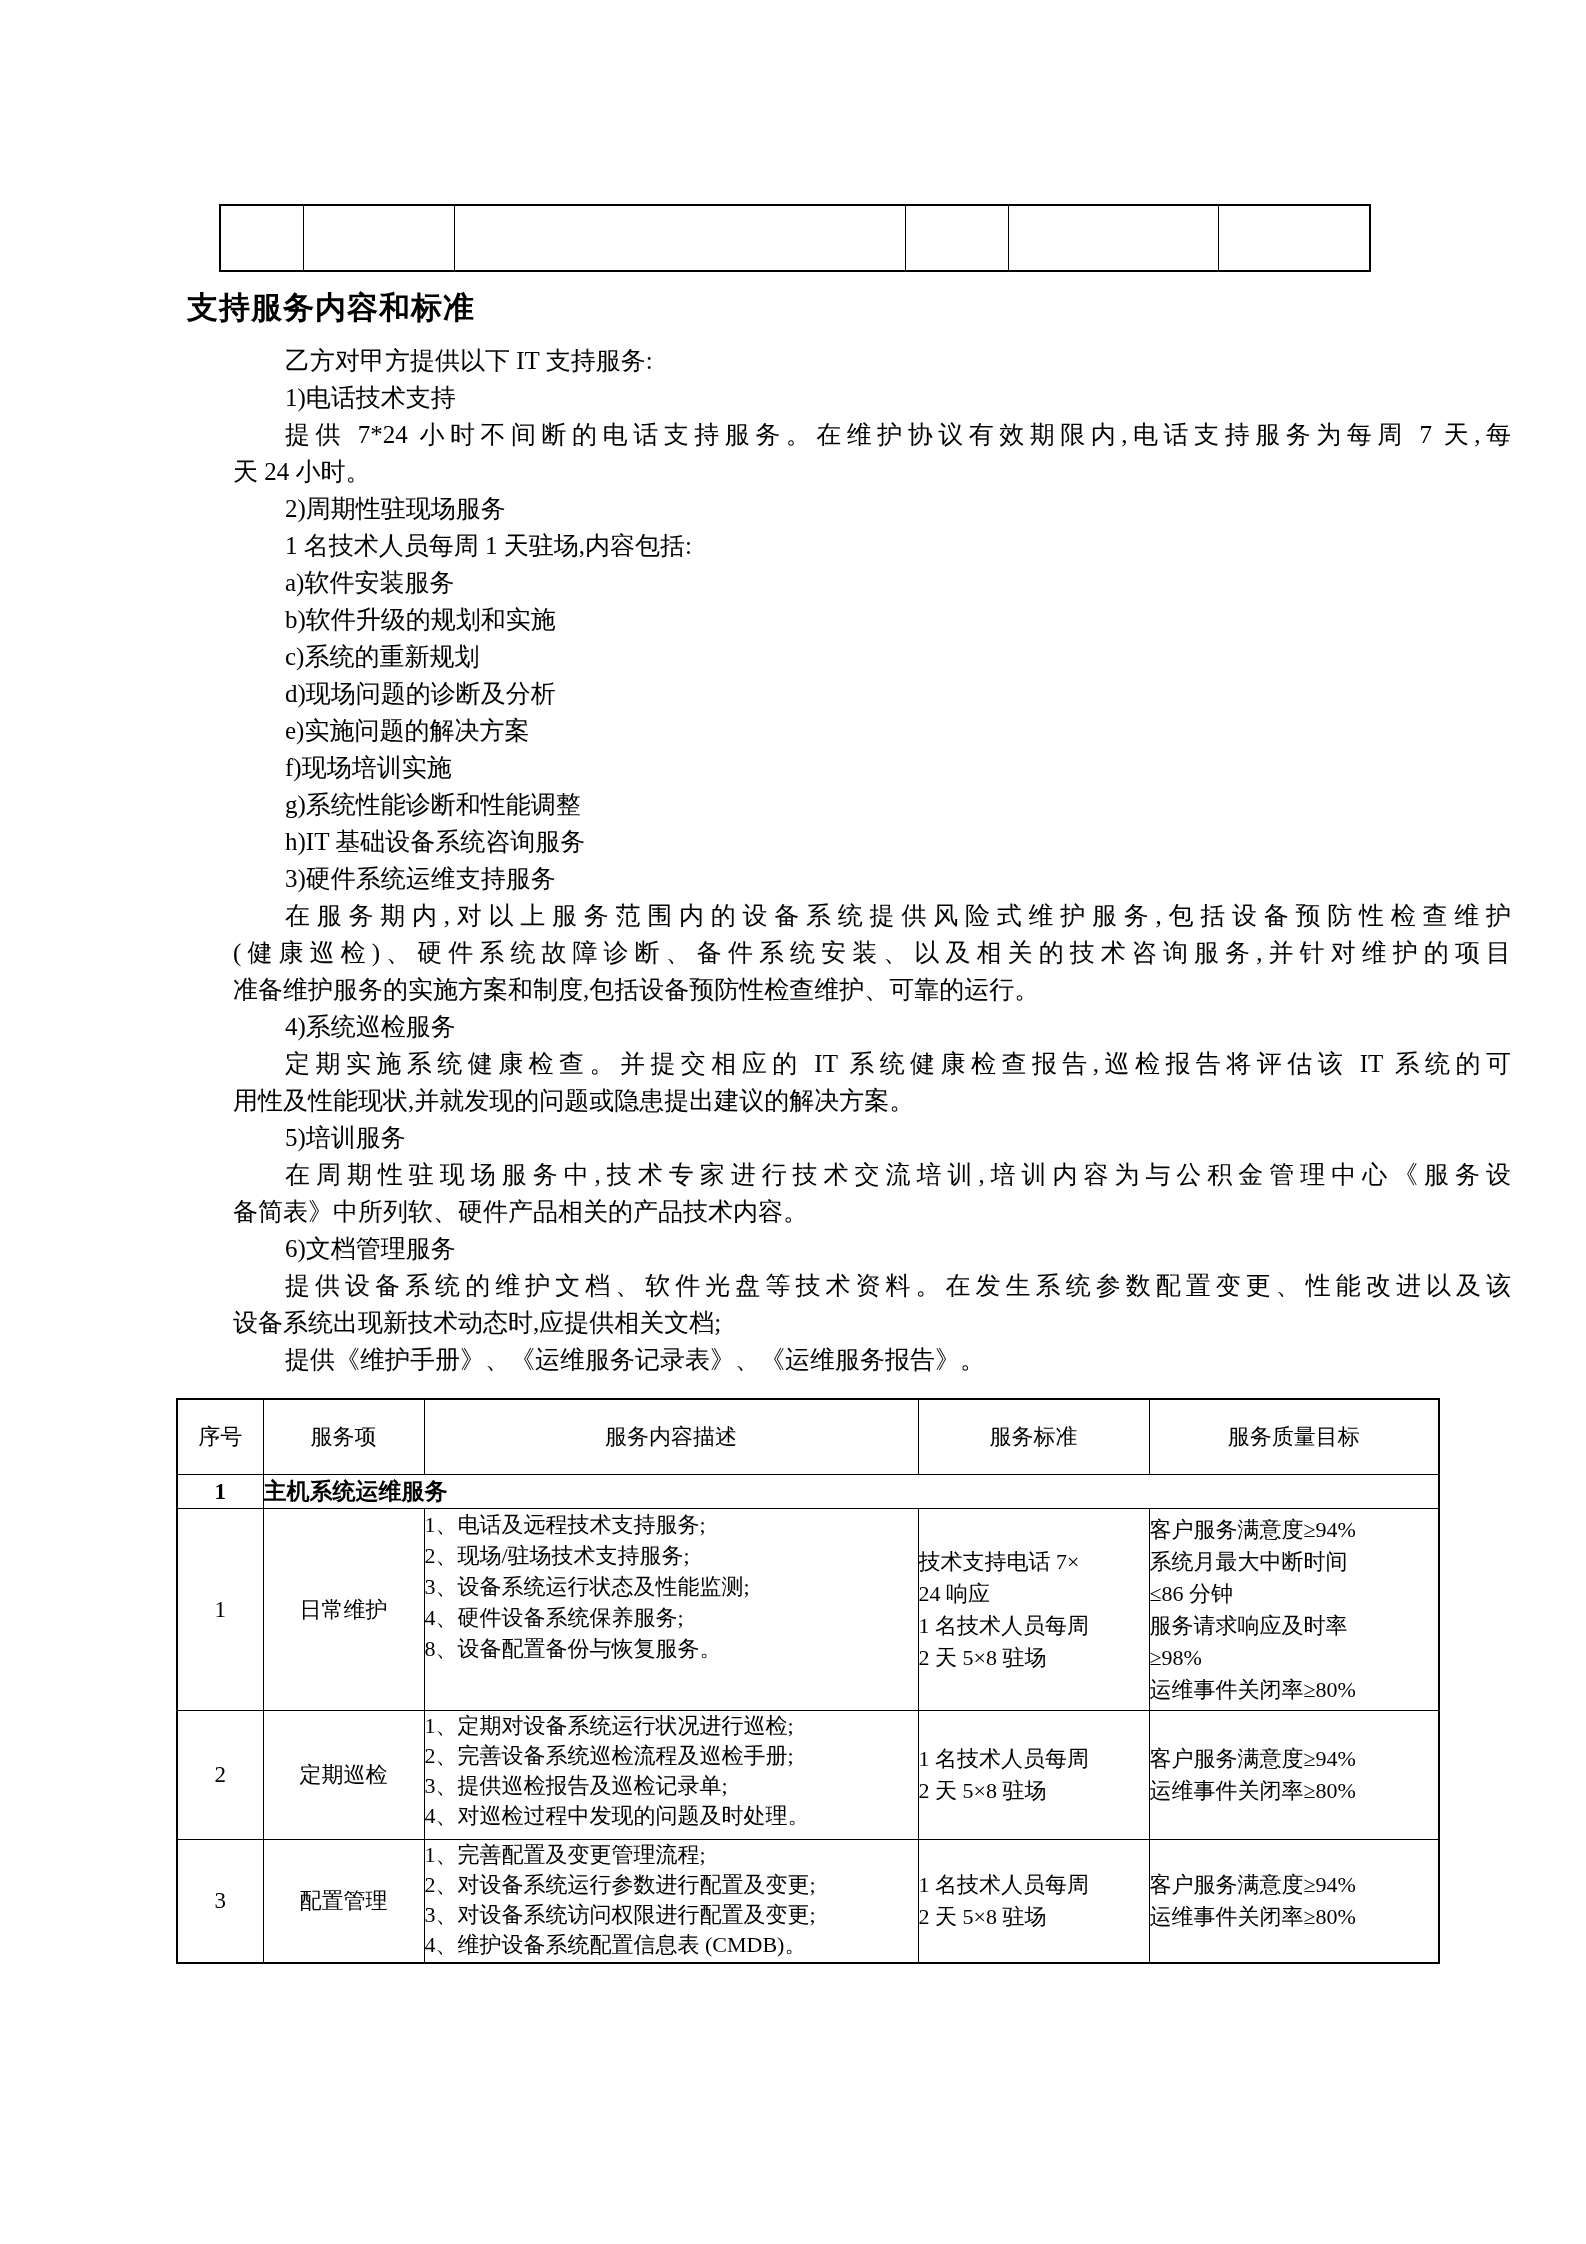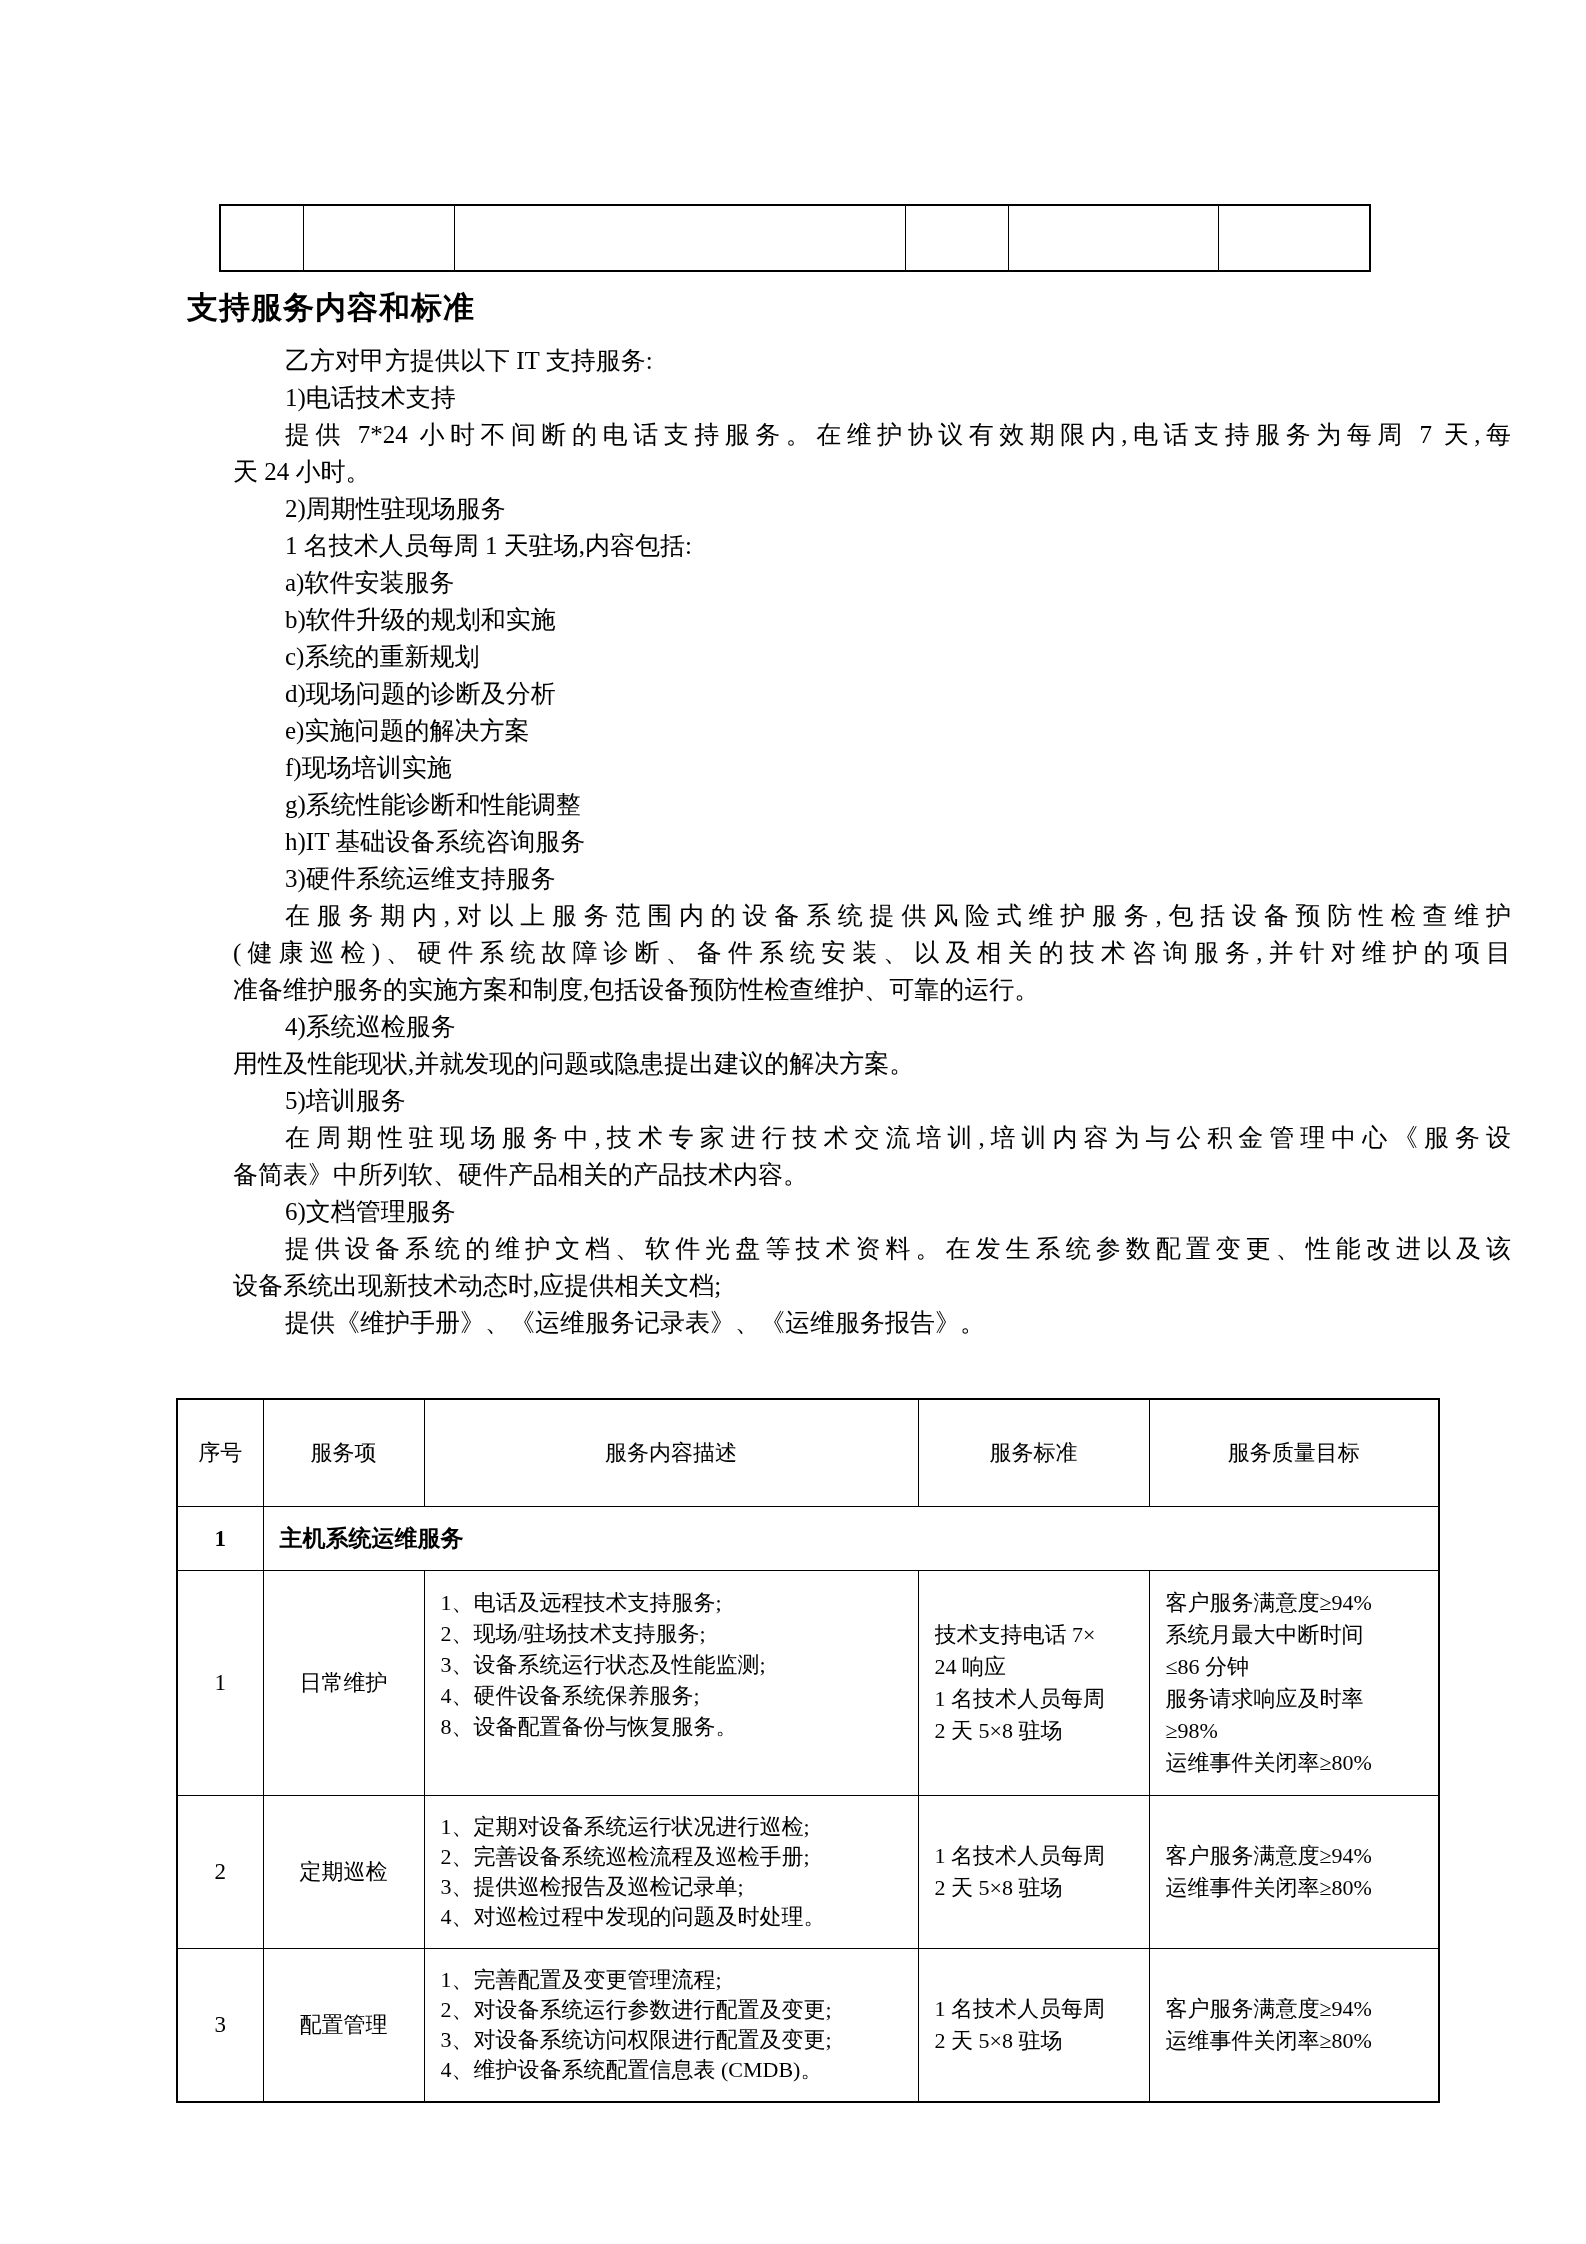--- a/index.html
+++ b/index.html
@@ -39,21 +39,21 @@
 
   
   #service-table {
     position: absolute; left: 176px; top: 1398px;
     width: 1262px;
     border-collapse: collapse; table-layout: fixed;
     border: 2px solid #000;
     font-size: 22px;
   }
   #service-table th, #service-table td {
-    border: 1px solid #000; padding: 16px;
+    border: 1px solid #000; padding: 0;
   }
   #service-table th {
     font-weight: normal; text-align: center; vertical-align: middle;
     height: 74px;
   }
   tr.band-row { height: 34px; }
   .band-num { text-align: center; font-weight: bold; font-size: 23px; }
   .band-title { font-weight: bold; padding-left: 12px; font-size: 23px; }
   .num-cell { text-align: center; vertical-align: middle; font-size: 23px; }
   .item-cell { text-align: center; vertical-align: middle; }
@@ -103,20 +103,21 @@
     <div class="bline ind">d)现场问题的诊断及分析</div>
     <div class="bline ind">e)实施问题的解决方案</div>
     <div class="bline ind">f)现场培训实施</div>
     <div class="bline ind">g)系统性能诊断和性能调整</div>
     <div class="bline ind">h)IT 基础设备系统咨询服务</div>
     <div class="bline ind">3)硬件系统运维支持服务</div>
     <div class="bline ind fill">在服务期内,对以上服务范围内的设备系统提供风险式维护服务,包括设备预防性检查维护</div>
     <div class="bline fill">(健康巡检)、硬件系统故障诊断、备件系统安装、以及相关的技术咨询服务,并针对维护的项目</div>
     <div class="bline">准备维护服务的实施方案和制度,包括设备预防性检查维护、可靠的运行。</div>
     <div class="bline ind">4)系统巡检服务</div>
+    <div class="bline ind fill">定期实施系统健康检查。并提交相应的 IT 系统健康检查报告,巡检报告将评估该 IT 系统的可</div>
     <div class="bline">用性及性能现状,并就发现的问题或隐患提出建议的解决方案。</div>
     <div class="bline ind">5)培训服务</div>
     <div class="bline ind fill">在周期性驻现场服务中,技术专家进行技术交流培训,培训内容为与公积金管理中心《服务设</div>
     <div class="bline">备简表》中所列软、硬件产品相关的产品技术内容。</div>
     <div class="bline ind">6)文档管理服务</div>
     <div class="bline ind fill">提供设备系统的维护文档、软件光盘等技术资料。在发生系统参数配置变更、性能改进以及该</div>
     <div class="bline">设备系统出现新技术动态时,应提供相关文档;</div>
     <div class="bline ind">提供《维护手册》、《运维服务记录表》、《运维服务报告》。</div>
   </div>
 

